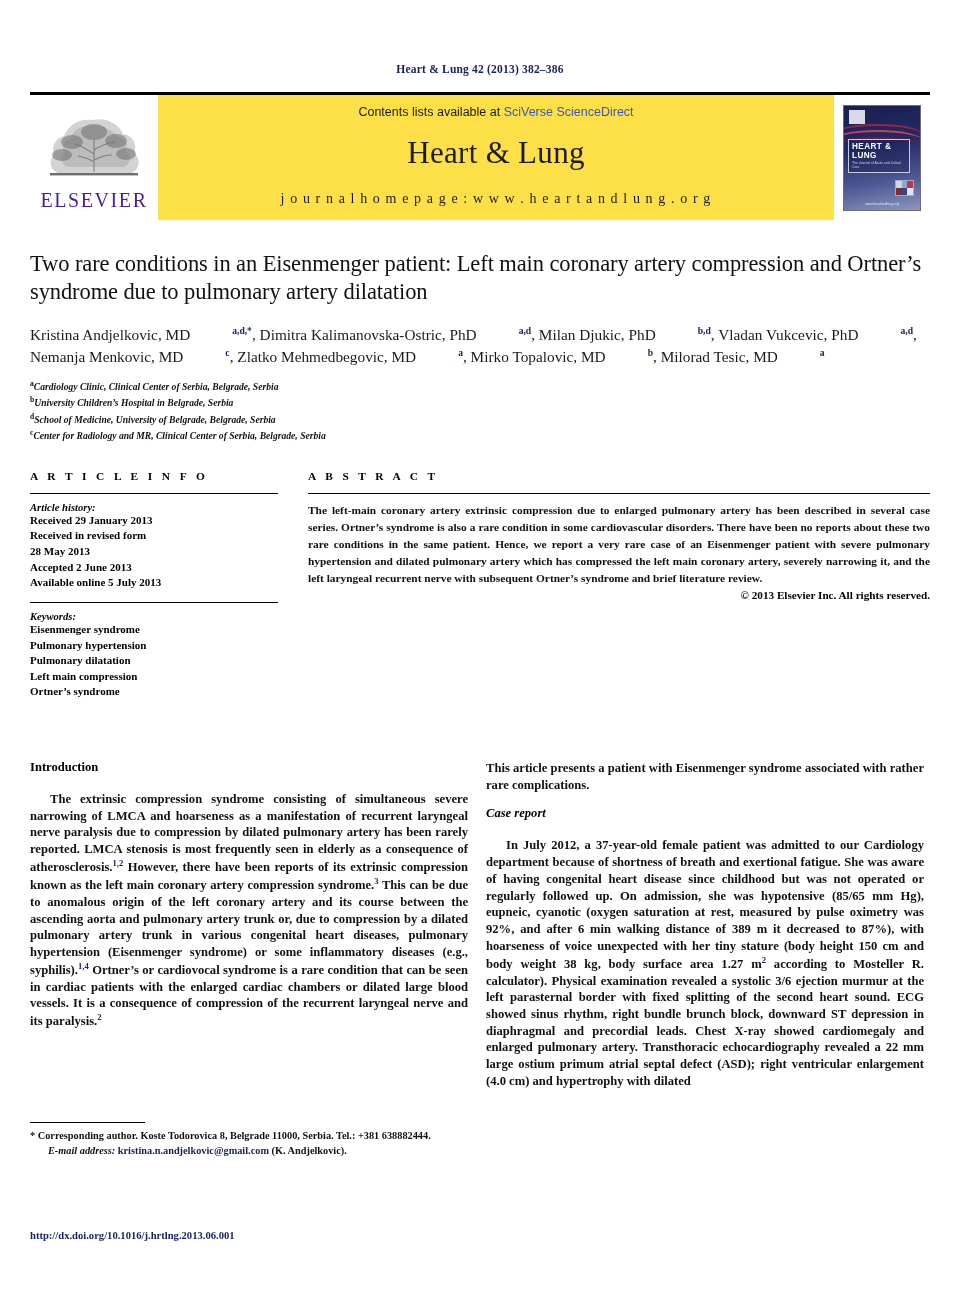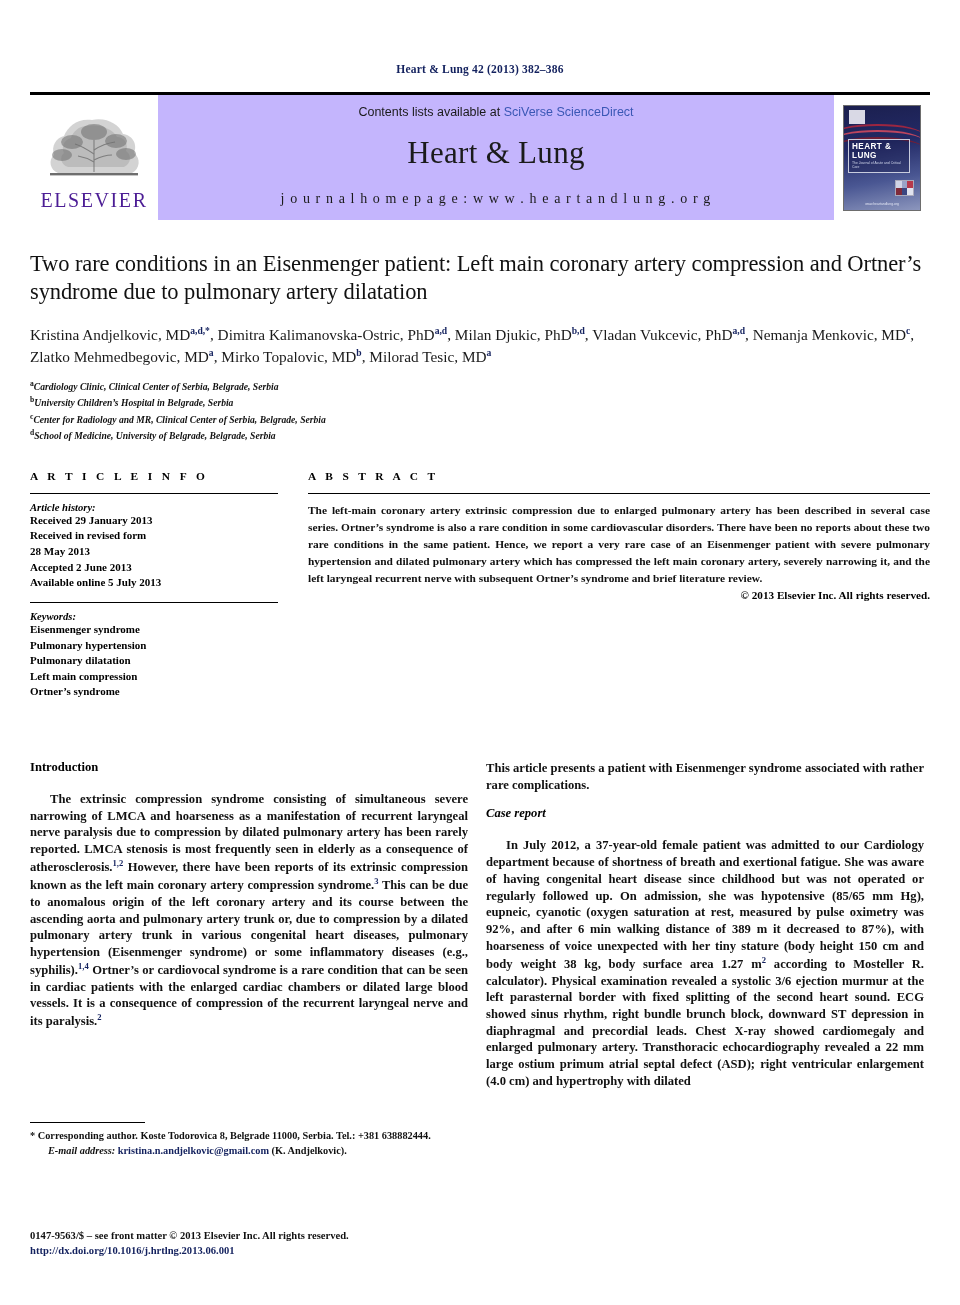--- a/index.html
+++ b/index.html
@@ -46,21 +46,21 @@
   .elsevier-word {
     font-family: "Liberation Serif", serif;
     color: #4c1d95;
     font-size: 20px;
     letter-spacing: 1.6px;
     line-height: 1;
     margin-top: 2px;
   }
   .journal-cell {
     flex: 1 1 auto;
-    background: #c4b5fd;
+    background: #fde047;
     display: flex;
     flex-direction: column;
     align-items: center;
     justify-content: center;
     padding: 6px 0 10px;
   }
   .contents-line {
     font-family: "Liberation Sans", sans-serif;
     font-size: 12.5px;
     color: #1a1a1a;
@@ -139,21 +139,21 @@
     line-height: 1.26;
     margin: 0 0 17px 0;
     color: #111;
     letter-spacing: -.1px;
   }
   .authors {
     font-size: 15.3px;
     line-height: 1.46;
     color: #1a1a1a;
   }
-  .authors sup { font-size: 9.6px; color:#13215e; font-weight:bold; }
+  .authors sup { font-size: 9.6px; color:#13215e; font-weight:bold;margin-left:42px; }
   .affils { margin-top: 9px; }
   .affil {
     font-size: 9.6px;
     font-style: italic;
     font-weight: bold;
     line-height: 1.5;
     color: #111;
   }
   .affil sup { font-style: normal; font-size: 7.6px; }
 
@@ -305,22 +305,22 @@
       <span><span>Vladan Vukcevic, PhD</span><sup>a,d</sup></span>,
       <span><span>Nemanja Menkovic, MD</span><sup>c</sup></span>,
       <span><span>Zlatko Mehmedbegovic, MD</span><sup>a</sup></span>,
       <span><span>Mirko Topalovic, MD</span><sup>b</sup></span>,
       <span><span>Milorad Tesic, MD</span><sup>a</sup></span>
     </div>
 
     <div class="affils">
       <div class="affil"><sup>a</sup><span>Cardiology Clinic, Clinical Center of Serbia, Belgrade, Serbia</span></div>
       <div class="affil"><sup>b</sup><span>University Children’s Hospital in Belgrade, Serbia</span></div>
+      <div class="affil"><sup>d</sup><span>School of Medicine, University of Belgrade, Belgrade, Serbia</span></div>
       <div class="affil"><sup>c</sup><span>Center for Radiology and MR, Clinical Center of Serbia, Belgrade, Serbia</span></div>
-      <div class="affil"><sup>d</sup><span>School of Medicine, University of Belgrade, Belgrade, Serbia</span></div>
     </div>
   </div>
 
   <div class="infowrap">
 
     <div class="col-info">
       <div class="sec-label">A R T I C L E   I N F O</div>
       <div class="rule"></div>
       <div class="meta-head">Article history:</div>
       <div class="meta-line">Received 29 January 2013</div>
@@ -366,17 +366,16 @@
     <div class="fn">
       <span class="star">*</span><span> Corresponding author. Koste Todorovica 8, Belgrade 11000, Serbia. Tel.: +381 638882444.</span>
     </div>
     <div class="fn" style="text-indent:18px">
       <span class="em">E-mail address:</span>
       <span class="link">kristina.n.andjelkovic@gmail.com</span><span> (K. Andjelkovic).</span>
     </div>
   </div>
 
   <div class="colophon">
-    <div>0147-9563/$ – see front matter © 2013 Elsevier Inc. All rights reserved.</div>
     <div class="doi">http://dx.doi.org/10.1016/j.hrtlng.2013.06.001</div>
   </div>
 
 </div>
 
 </body></html>

